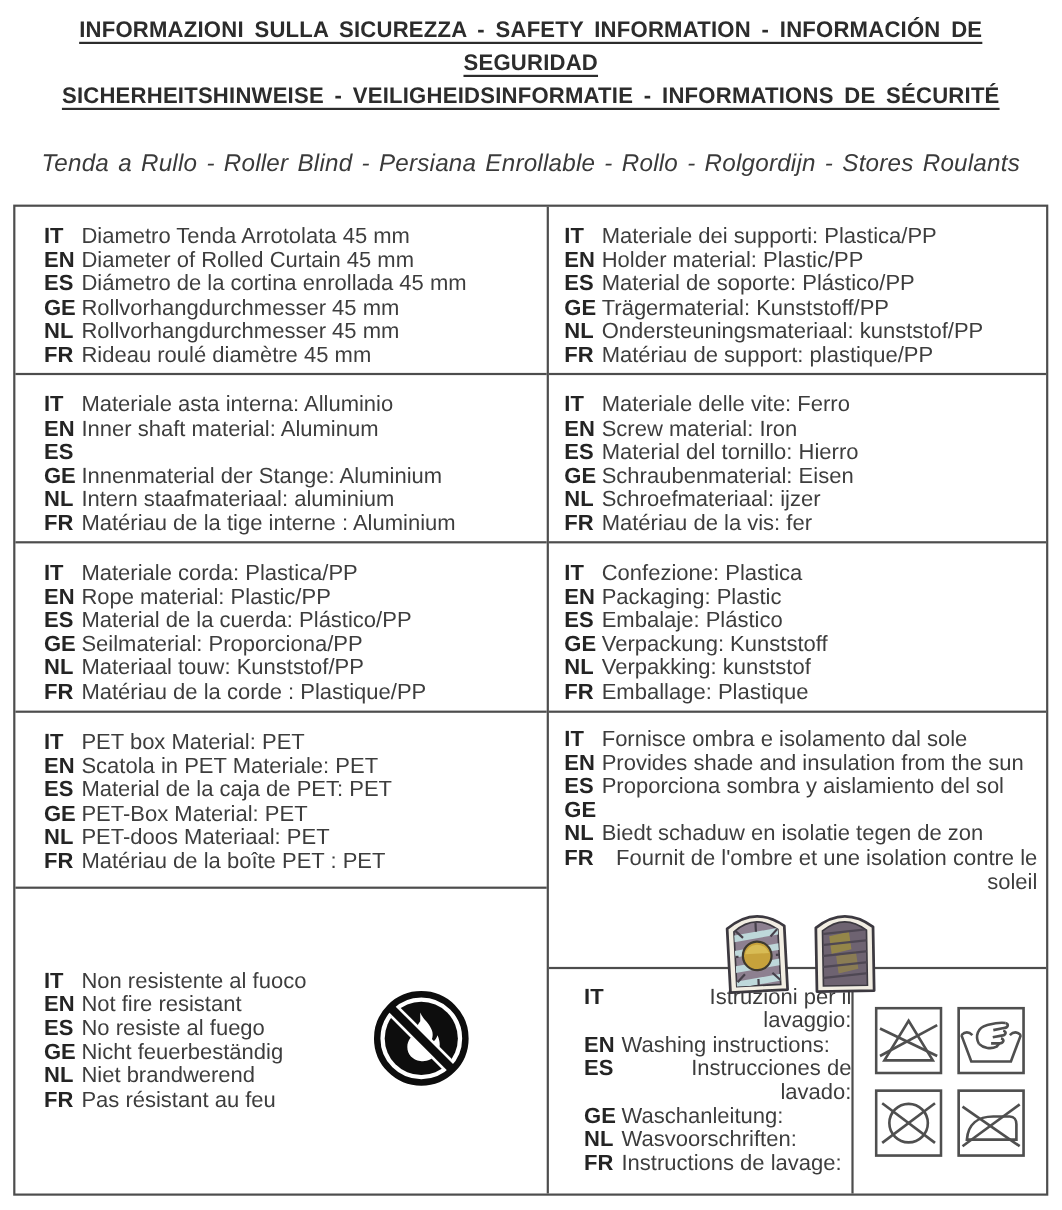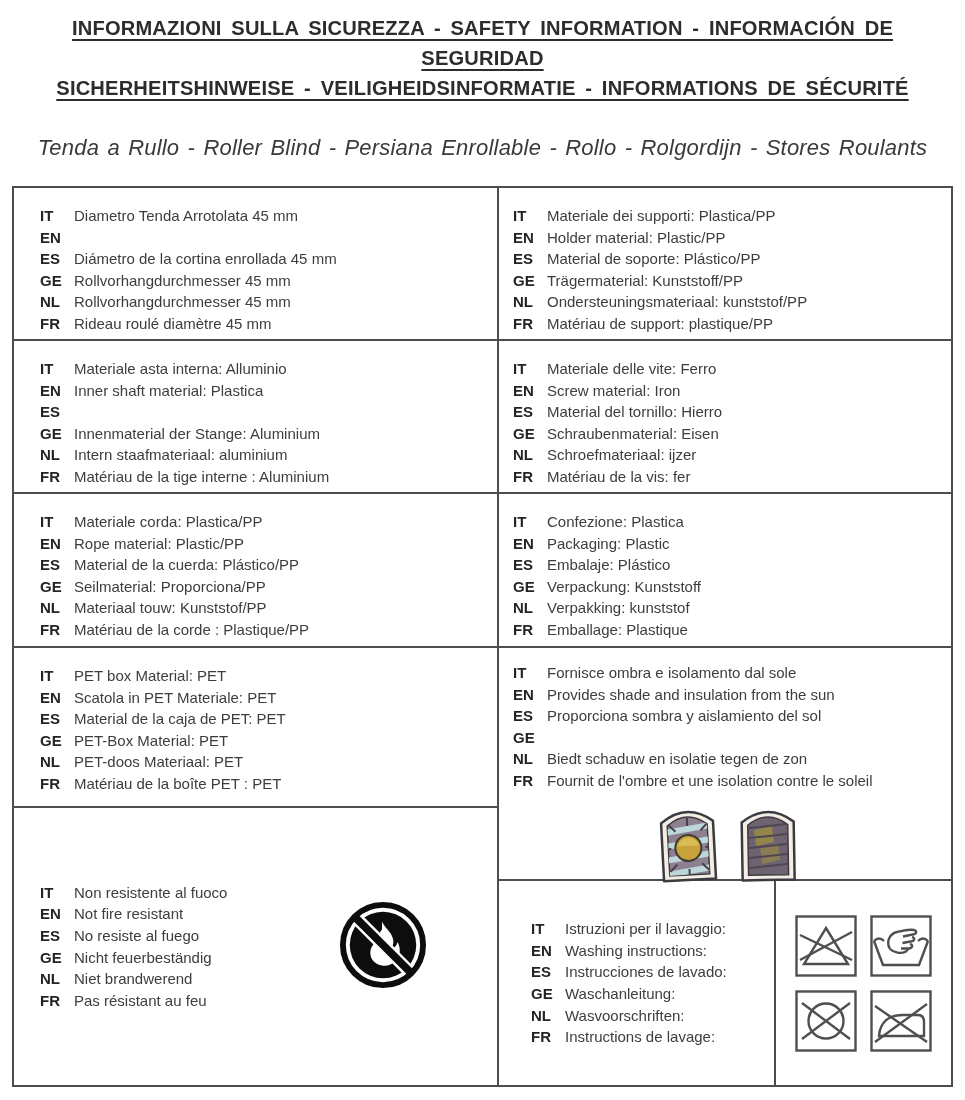--- a/index.html
+++ b/index.html
@@ -47,21 +47,21 @@
   .col-right{ flex:1; }
   .cell{
     box-sizing:border-box;
     border-bottom:2px solid #4d4d4d;
     padding:17px 8px 6px 26px;
   }
   .col-right .cell{ padding-left:14px; }
   .cell:last-child{ border-bottom:none; flex:1; }
   .h153{ height:153px; } .h154{ height:154px; } .h160{ height:160px; } .h233{ height:233px; }
   
-  .lang-row{ display:flex; align-items:baseline; line-height:21.6px; font-size:15px; }
+  .lang-row{ display:flex; align-items:baseline; line-height:21.6px; font-size:20px; }
   .lang-code{ font-weight:bold; color:#242424; width:34px; flex-shrink:0; }
   .lang-text{ color:#3d3d3d;text-align:right; }
   
   .cell-fire{
     display:flex; align-items:center;
     padding:0 70px 0 26px;
   }
   .cell-fire .langs{ flex:1; }
   .fire-badge{ flex-shrink:0; }
   .cell-shade{ padding-top:14px; }
@@ -105,20 +105,21 @@
       <div class="cell h153">
         <div class="langs">
 
             <div class="lang-row">
               <span class="lang-code">IT</span>
               <span class="lang-text">Diametro Tenda Arrotolata 45 mm</span>
             </div>
 
             <div class="lang-row">
               <span class="lang-code">EN</span>
+              <span class="lang-text">Diameter of Rolled Curtain 45 mm</span>
             </div>
 
             <div class="lang-row">
               <span class="lang-code">ES</span>
               <span class="lang-text">Diámetro de la cortina enrollada 45 mm</span>
             </div>
 
             <div class="lang-row">
               <span class="lang-code">GE</span>
               <span class="lang-text">Rollvorhangdurchmesser 45 mm</span>
@@ -139,21 +140,21 @@
       <div class="cell h153">
         <div class="langs">
 
             <div class="lang-row">
               <span class="lang-code">IT</span>
               <span class="lang-text">Materiale asta interna: Alluminio</span>
             </div>
 
             <div class="lang-row">
               <span class="lang-code">EN</span>
-              <span class="lang-text">Inner shaft material: Plastica</span>
+              <span class="lang-text">Inner shaft material: Aluminum</span>
             </div>
 
             <div class="lang-row">
               <span class="lang-code">ES</span>
             </div>
 
             <div class="lang-row">
               <span class="lang-code">GE</span>
               <span class="lang-text">Innenmaterial der Stange: Aluminium</span>
             </div>

